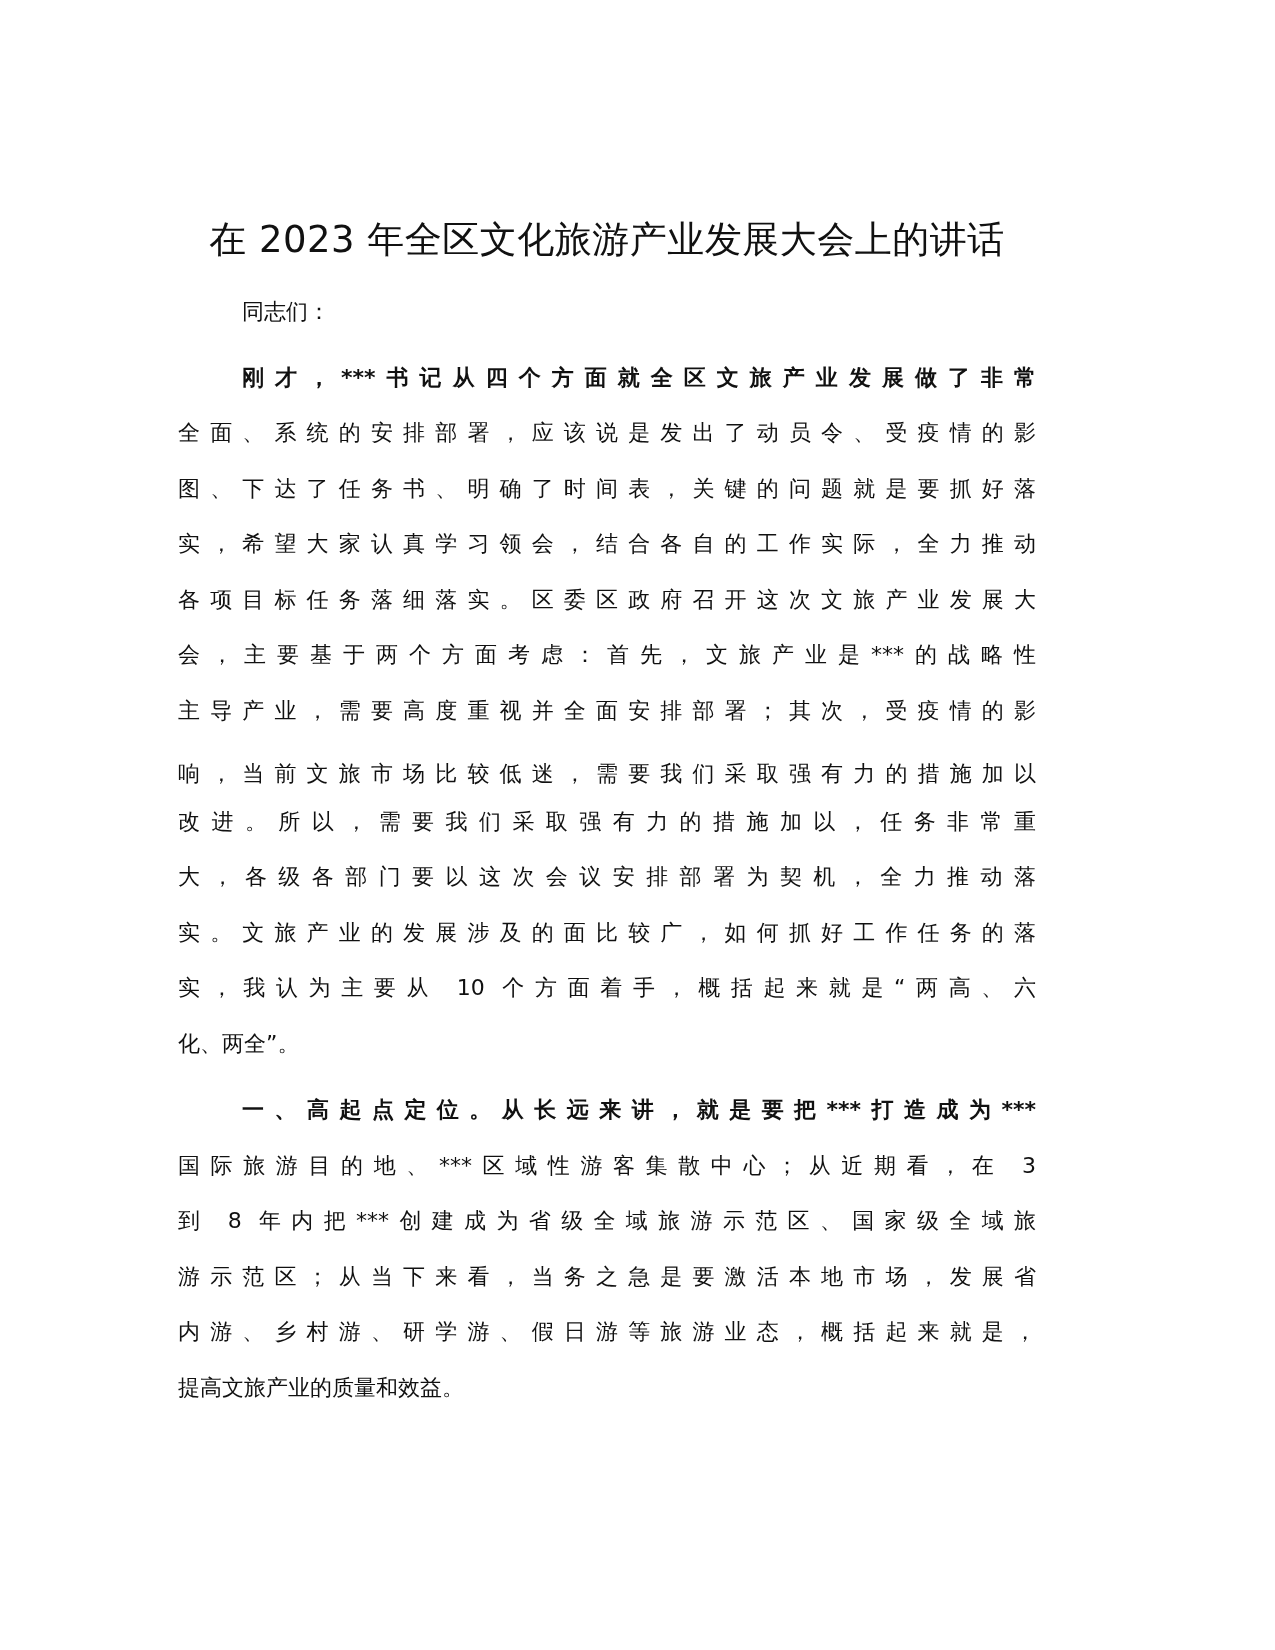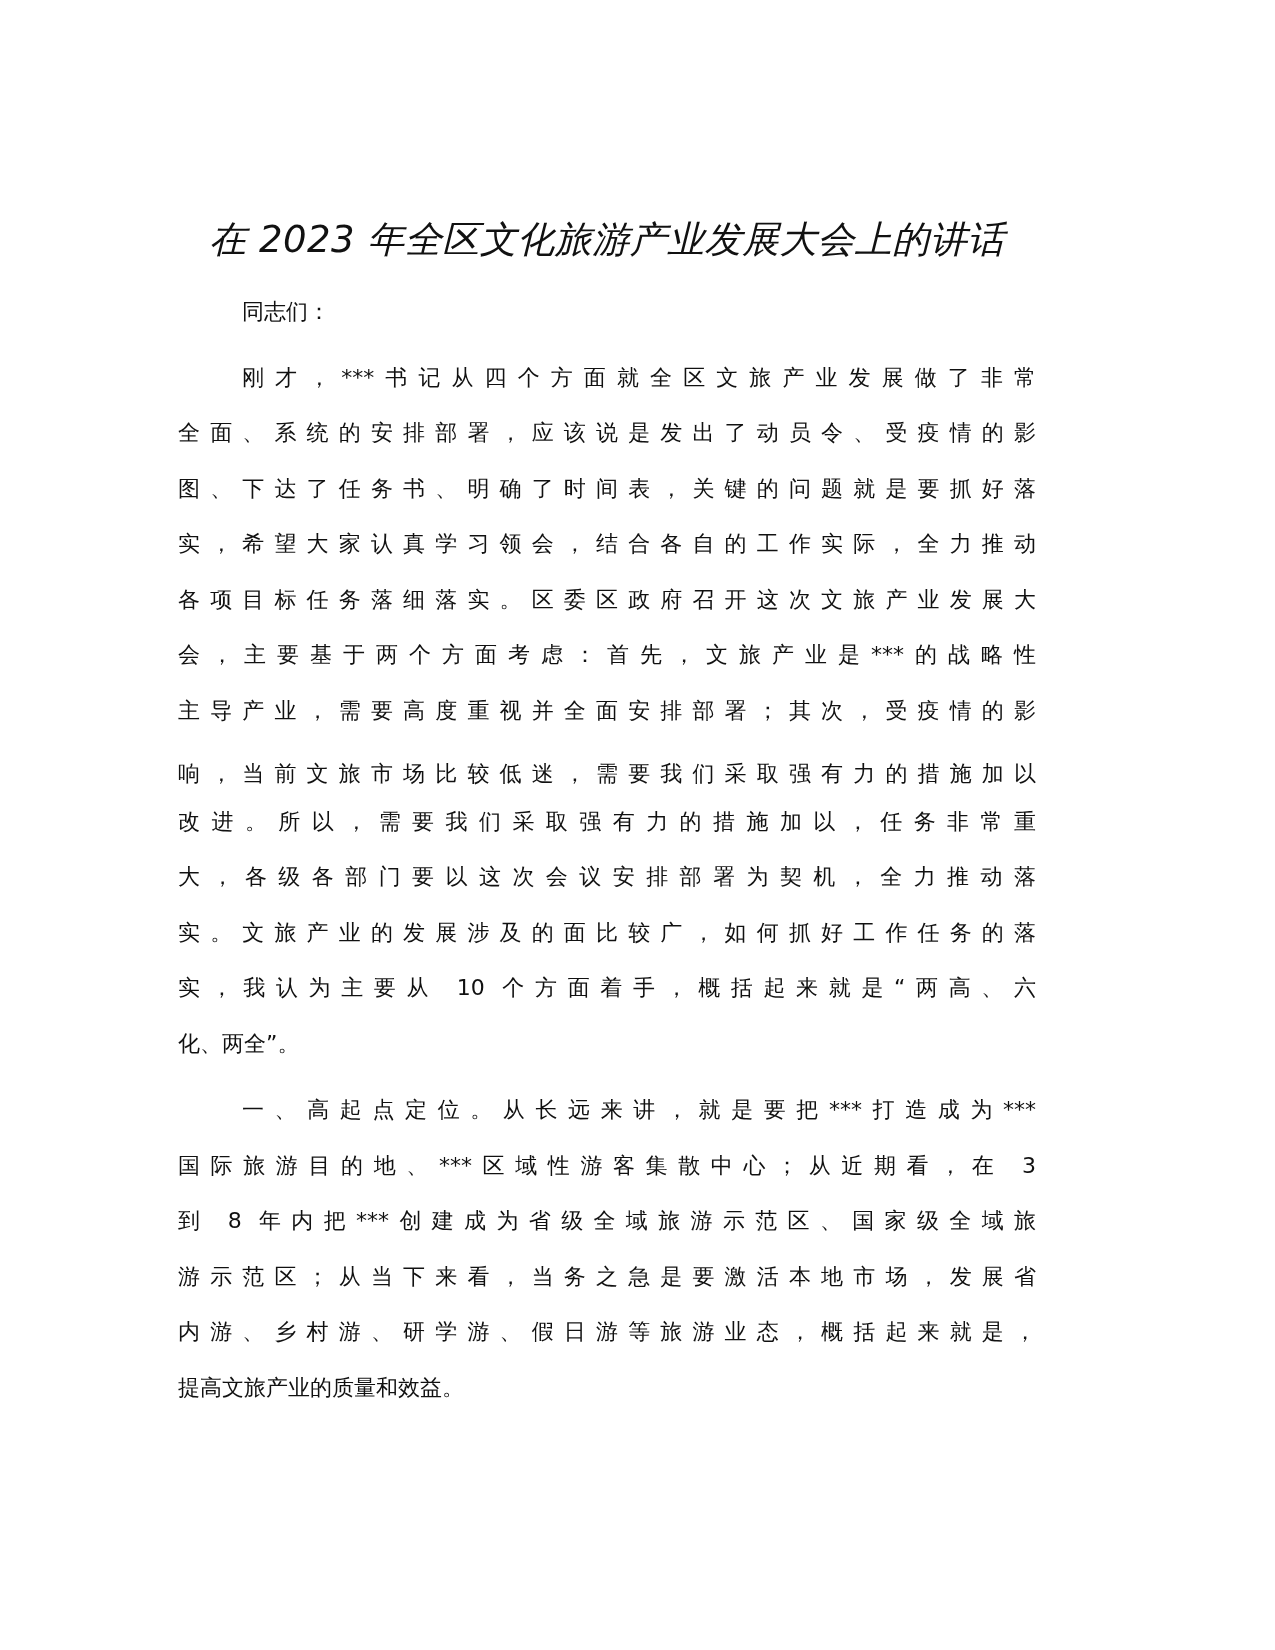--- a/index.html
+++ b/index.html
@@ -1,24 +1,24 @@
 <!DOCTYPE html>
 <html><head>
 <meta charset="utf-8">
 <style>
   html, body { margin: 0; padding: 0; background: #ffffff; }
   body { width: 1275px; height: 1650px; position: relative; overflow: hidden;
          font-family: "DejaVu Sans", "Liberation Sans", sans-serif; color: #111111; }
   .page { position: absolute; left: 178px; top: 0; width: 858px; }
   .title { position: absolute; top: 214px; left: 0; width: 858px; text-align: center;
-           font-size: 37px; line-height: 52px; white-space: nowrap; letter-spacing: 0.5px; font-style: italic; }
+           font-size: 37px; line-height: 52px; white-space: nowrap; letter-spacing: 0.5px; }
   .line { position: absolute; left: 0; font-size: 22px; line-height: 40px; white-space: nowrap; }
   .line.justify { width: 858px; text-align: justify; text-align-last: justify; }
   .indent { left: 64px; }
-  .indent.justify { width: 794px; }
+  .indent.justify { width: 794px; font-weight: bold; }
 </style>
 </head>
 <body>
 
 <div class="page">
   <div class="title">在 2023 年全区文化旅游产业发展大会上的讲话</div>
 
   <div class="line indent" style="top:292px">同志们：</div>
 
   <div>

